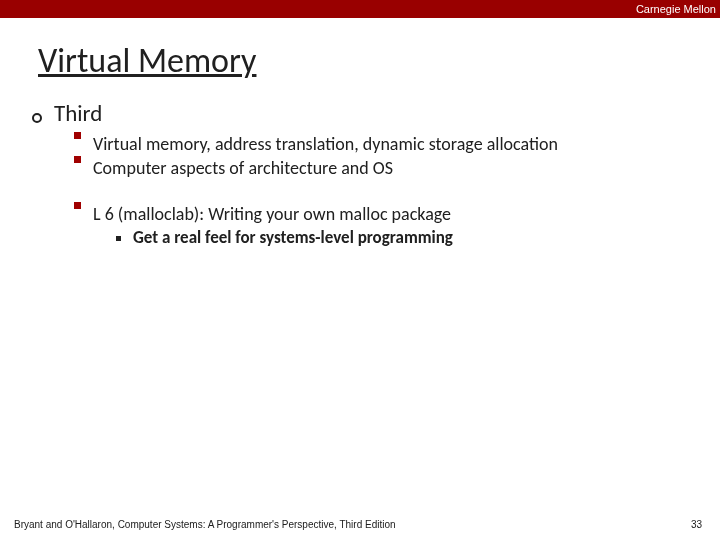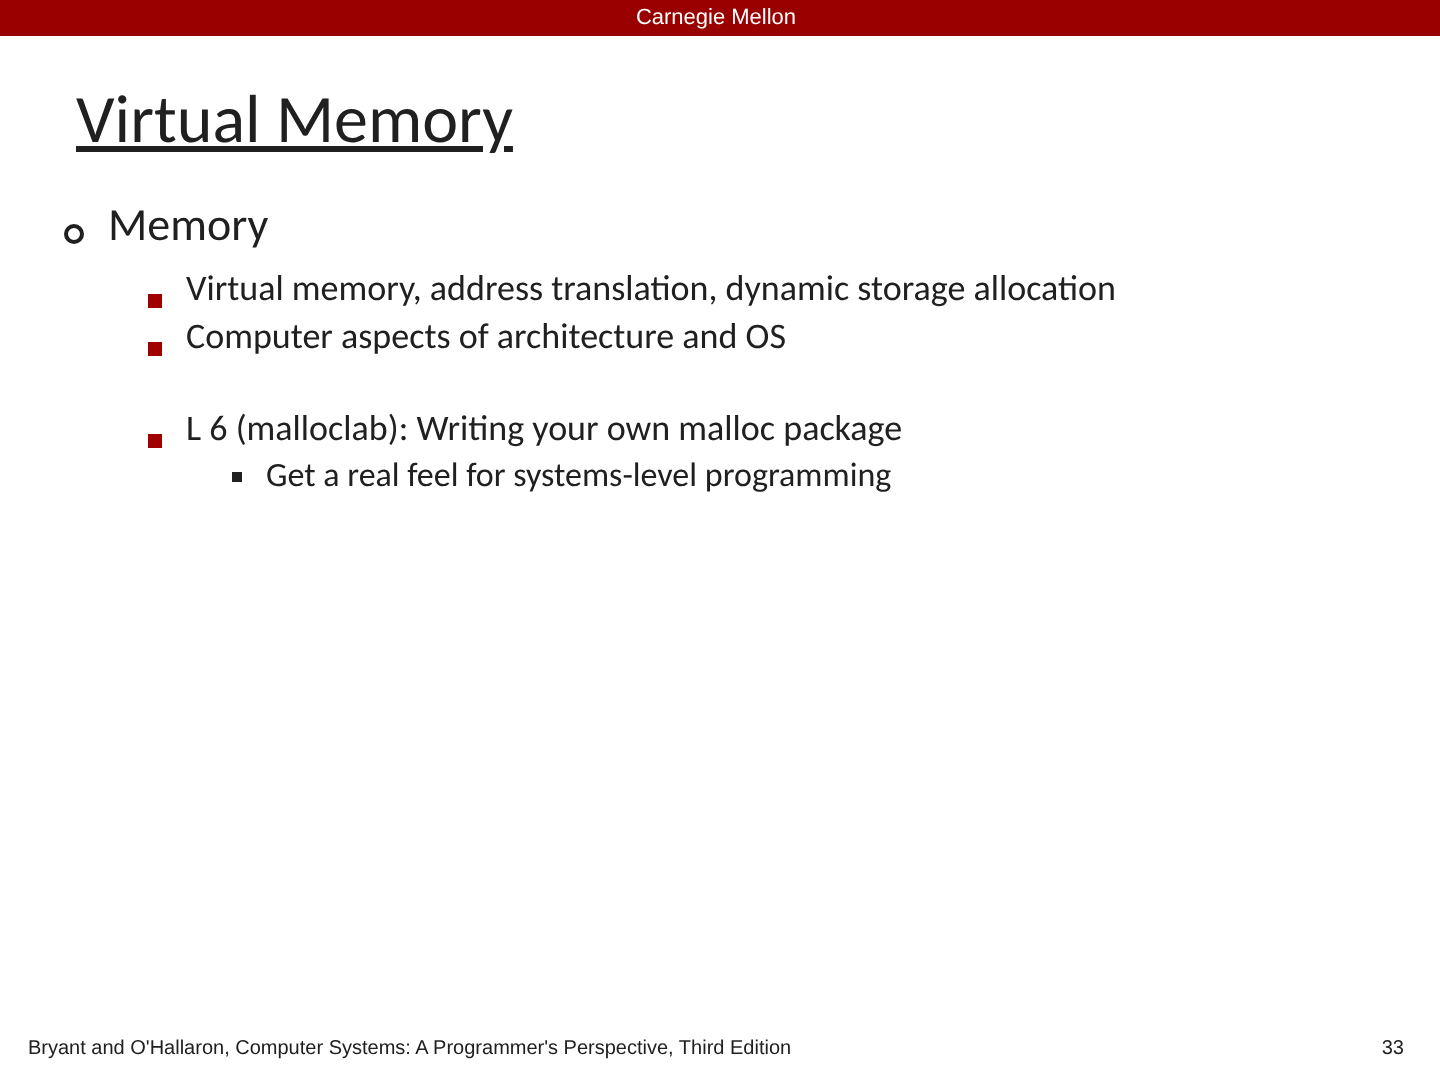--- a/index.html
+++ b/index.html
@@ -8,21 +8,21 @@
     font-family: Calibri, "Segoe UI", Arial, sans-serif;
     background: #ffffff;
     position: relative;
   }
   .header-bar {
     width: 100%;
     height: 18px;
     background: #990000;
     color: #ffffff;
     font-size: 11px;
-    text-align: center;
+    text-align: right;
     padding-right: 4px;
     line-height: 18px;
     font-family: Arial, sans-serif;
   }
   .slide-title {
     font-size: 34px;
     color: #202020;
     padding: 22px 0 18px 38px;
     font-weight: 400;
     text-decoration: underline;
@@ -50,21 +50,21 @@
     position: relative;
     top: 2px;
   }
   .level1-text {
     font-size: 23px;
     color: #202020;
     font-weight: 400;
   }
   .level2 {
     display: flex;
-    align-items: flex-end;
+    align-items: flex-start;
     padding-left: 42px;
     margin-bottom: 2px;
   }
   .bullet-square-red {
     display: inline-block;
     width: 7px;
     height: 7px;
     background: #a00000;
     margin-right: 12px;
     flex-shrink: 0;
@@ -88,21 +88,21 @@
     height: 5px;
     background: #202020;
     margin-right: 12px;
     flex-shrink: 0;
     position: relative;
     top: -2px;
   }
   .level3-text {
     font-size: 17px;
     color: #202020;
-    font-weight: 400;
+    font-weight: 700;
   }
   .footer {
     position: absolute;
     bottom: 10px;
     left: 0;
     width: 100%;
     display: flex;
     justify-content: space-between;
     padding: 0 18px 0 14px;
     font-size: 10px;
@@ -118,21 +118,21 @@
   <span>Carnegie Mellon</span>
 </div>
 
 <h1 class="slide-title">Virtual Memory</h1>
 
 <div class="content">
 
   <div class="section">
     <div class="level1">
       <span class="bullet-hollow"></span>
-      <span class="level1-text">Memory</span>
+      <span class="level1-text">Third</span>
     </div>
     <div class="level2">
       <span class="bullet-square-red"></span>
       <span class="level2-text">Virtual memory, address translation, dynamic storage allocation</span>
     </div>
     <div class="level2">
       <span class="bullet-square-red"></span>
       <span class="level2-text">Computer aspects of architecture and OS</span>
     </div>
   </div>

